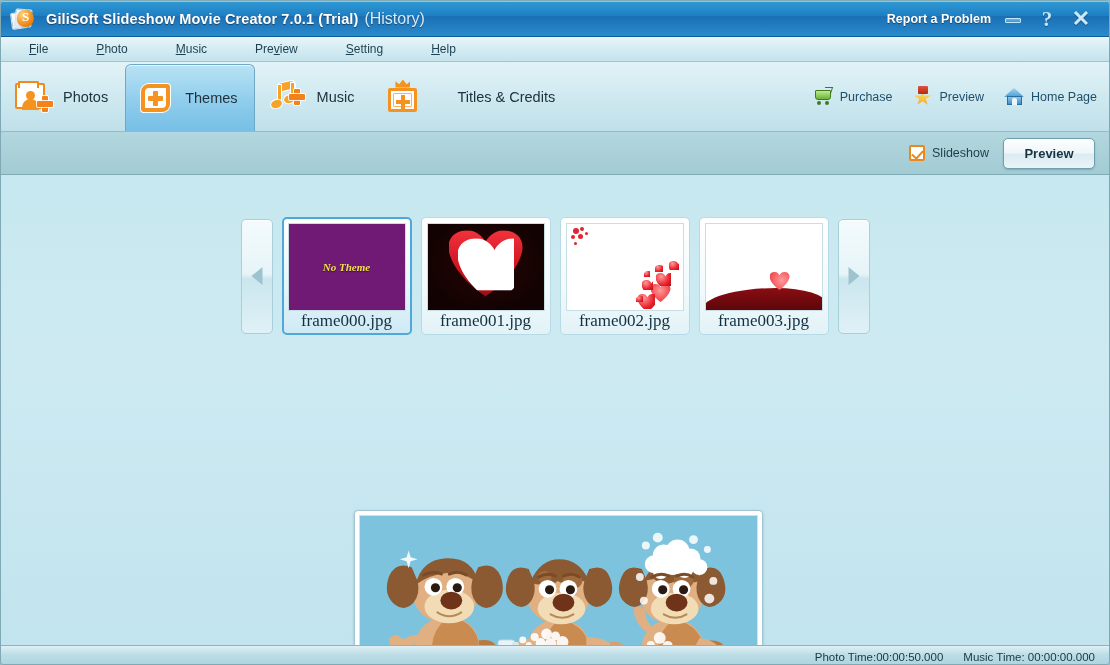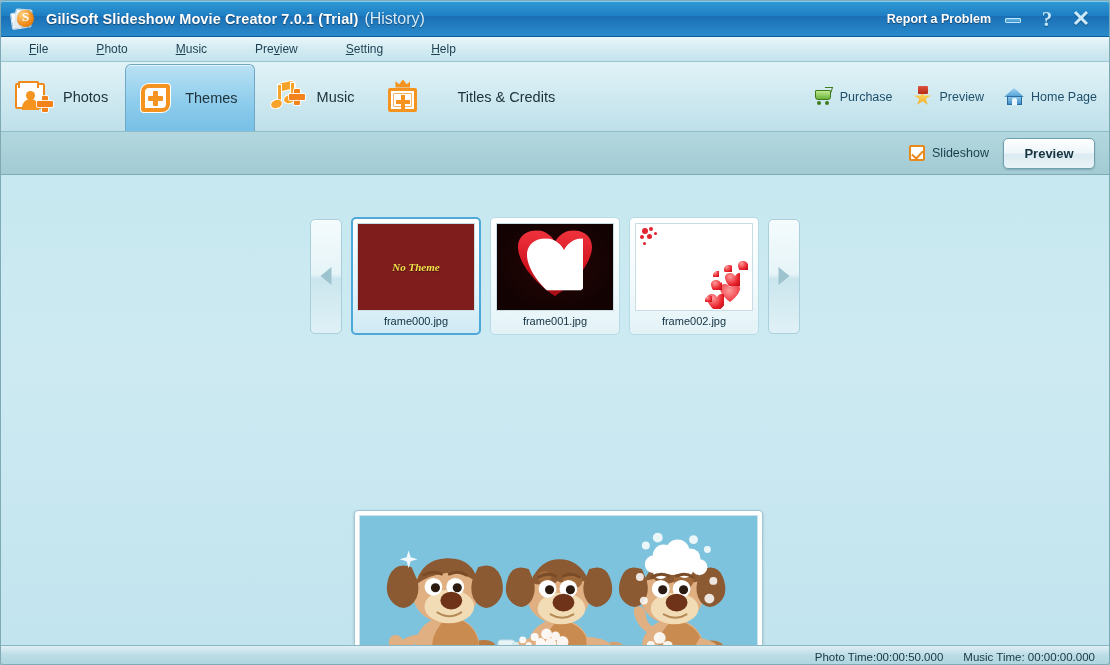--- a/index.html
+++ b/index.html
@@ -344,26 +344,26 @@
   .thumb.selected {
     border: 2px solid #4ea8d8;
     background: linear-gradient(to bottom, #ffffff 0%, #e8f6fb 55%, #cfeaf5 100%);
     padding: 4px 4px 0 4px;
   }
   .thumb-img {
     width: 118px; height: 88px; position: relative; overflow: hidden;
     border: 1px solid #c9dde4; background:#fff;
   }
   .thumb-label {
-    font-size: 11px; color: #123040; margin-top: 3px; line-height: 14px;
+    font-size: 17px; color: #123040; margin-top: 3px; line-height: 14px; font-family: Liberation Serif, serif;
   }
 
   
   .art-notheme {
-    position:absolute; inset:0; background:#7f1d1d;
+    position:absolute; inset:0; background:#701a75;
     display:flex; align-items:center; justify-content:center;
   }
   .art-notheme em {
     font: italic bold 11px "Liberation Serif", serif; color:#f2e34a;
     text-shadow: 0 1px 1px rgba(0,0,0,.5);
   }
   .art-heart { position:absolute; inset:0; background: radial-gradient(ellipse at 50% 45%, #2a0505 0%, #120202 75%); }
   .art-heart .h {
     position:absolute; left:50%; top:50%; transform: translate(-50%,-54%) ;
     width: 74px; height: 68px;
@@ -581,20 +581,29 @@
             <div class="mini-heart" style="right:30px;bottom:20px;width:11px;height:10px;"></div>
             <div class="mini-heart" style="right:4px;bottom:40px;width:10px;height:9px;"></div>
             <div class="mini-heart" style="right:20px;bottom:38px;width:8px;height:7px;"></div>
             <div class="mini-heart" style="right:33px;bottom:33px;width:6px;height:6px;"></div>
             <div class="mini-heart" style="right:40px;bottom:8px;width:7px;height:6px;"></div>
           </div>
         </div>
         <div class="thumb-label">frame002.jpg</div>
       </div>
 
+      <div class="thumb">
+        <div class="thumb-img">
+          <div class="art-hearts3">
+            <div class="red-wave"></div>
+            <div class="mini-heart" style="right:18px;bottom:8px;width:34px;height:30px;"></div>
+          </div>
+        </div>
+        <div class="thumb-label">frame003.jpg</div>
+      </div>
 
 
       <div class="arrow-btn right">
         <div class="tri"></div>
       </div>
     </div>
 
     <div id="preview-panel">
       <div id="preview-image">
         <svg viewBox="0 0 400 243" width="100%" height="100%" preserveAspectRatio="none">

